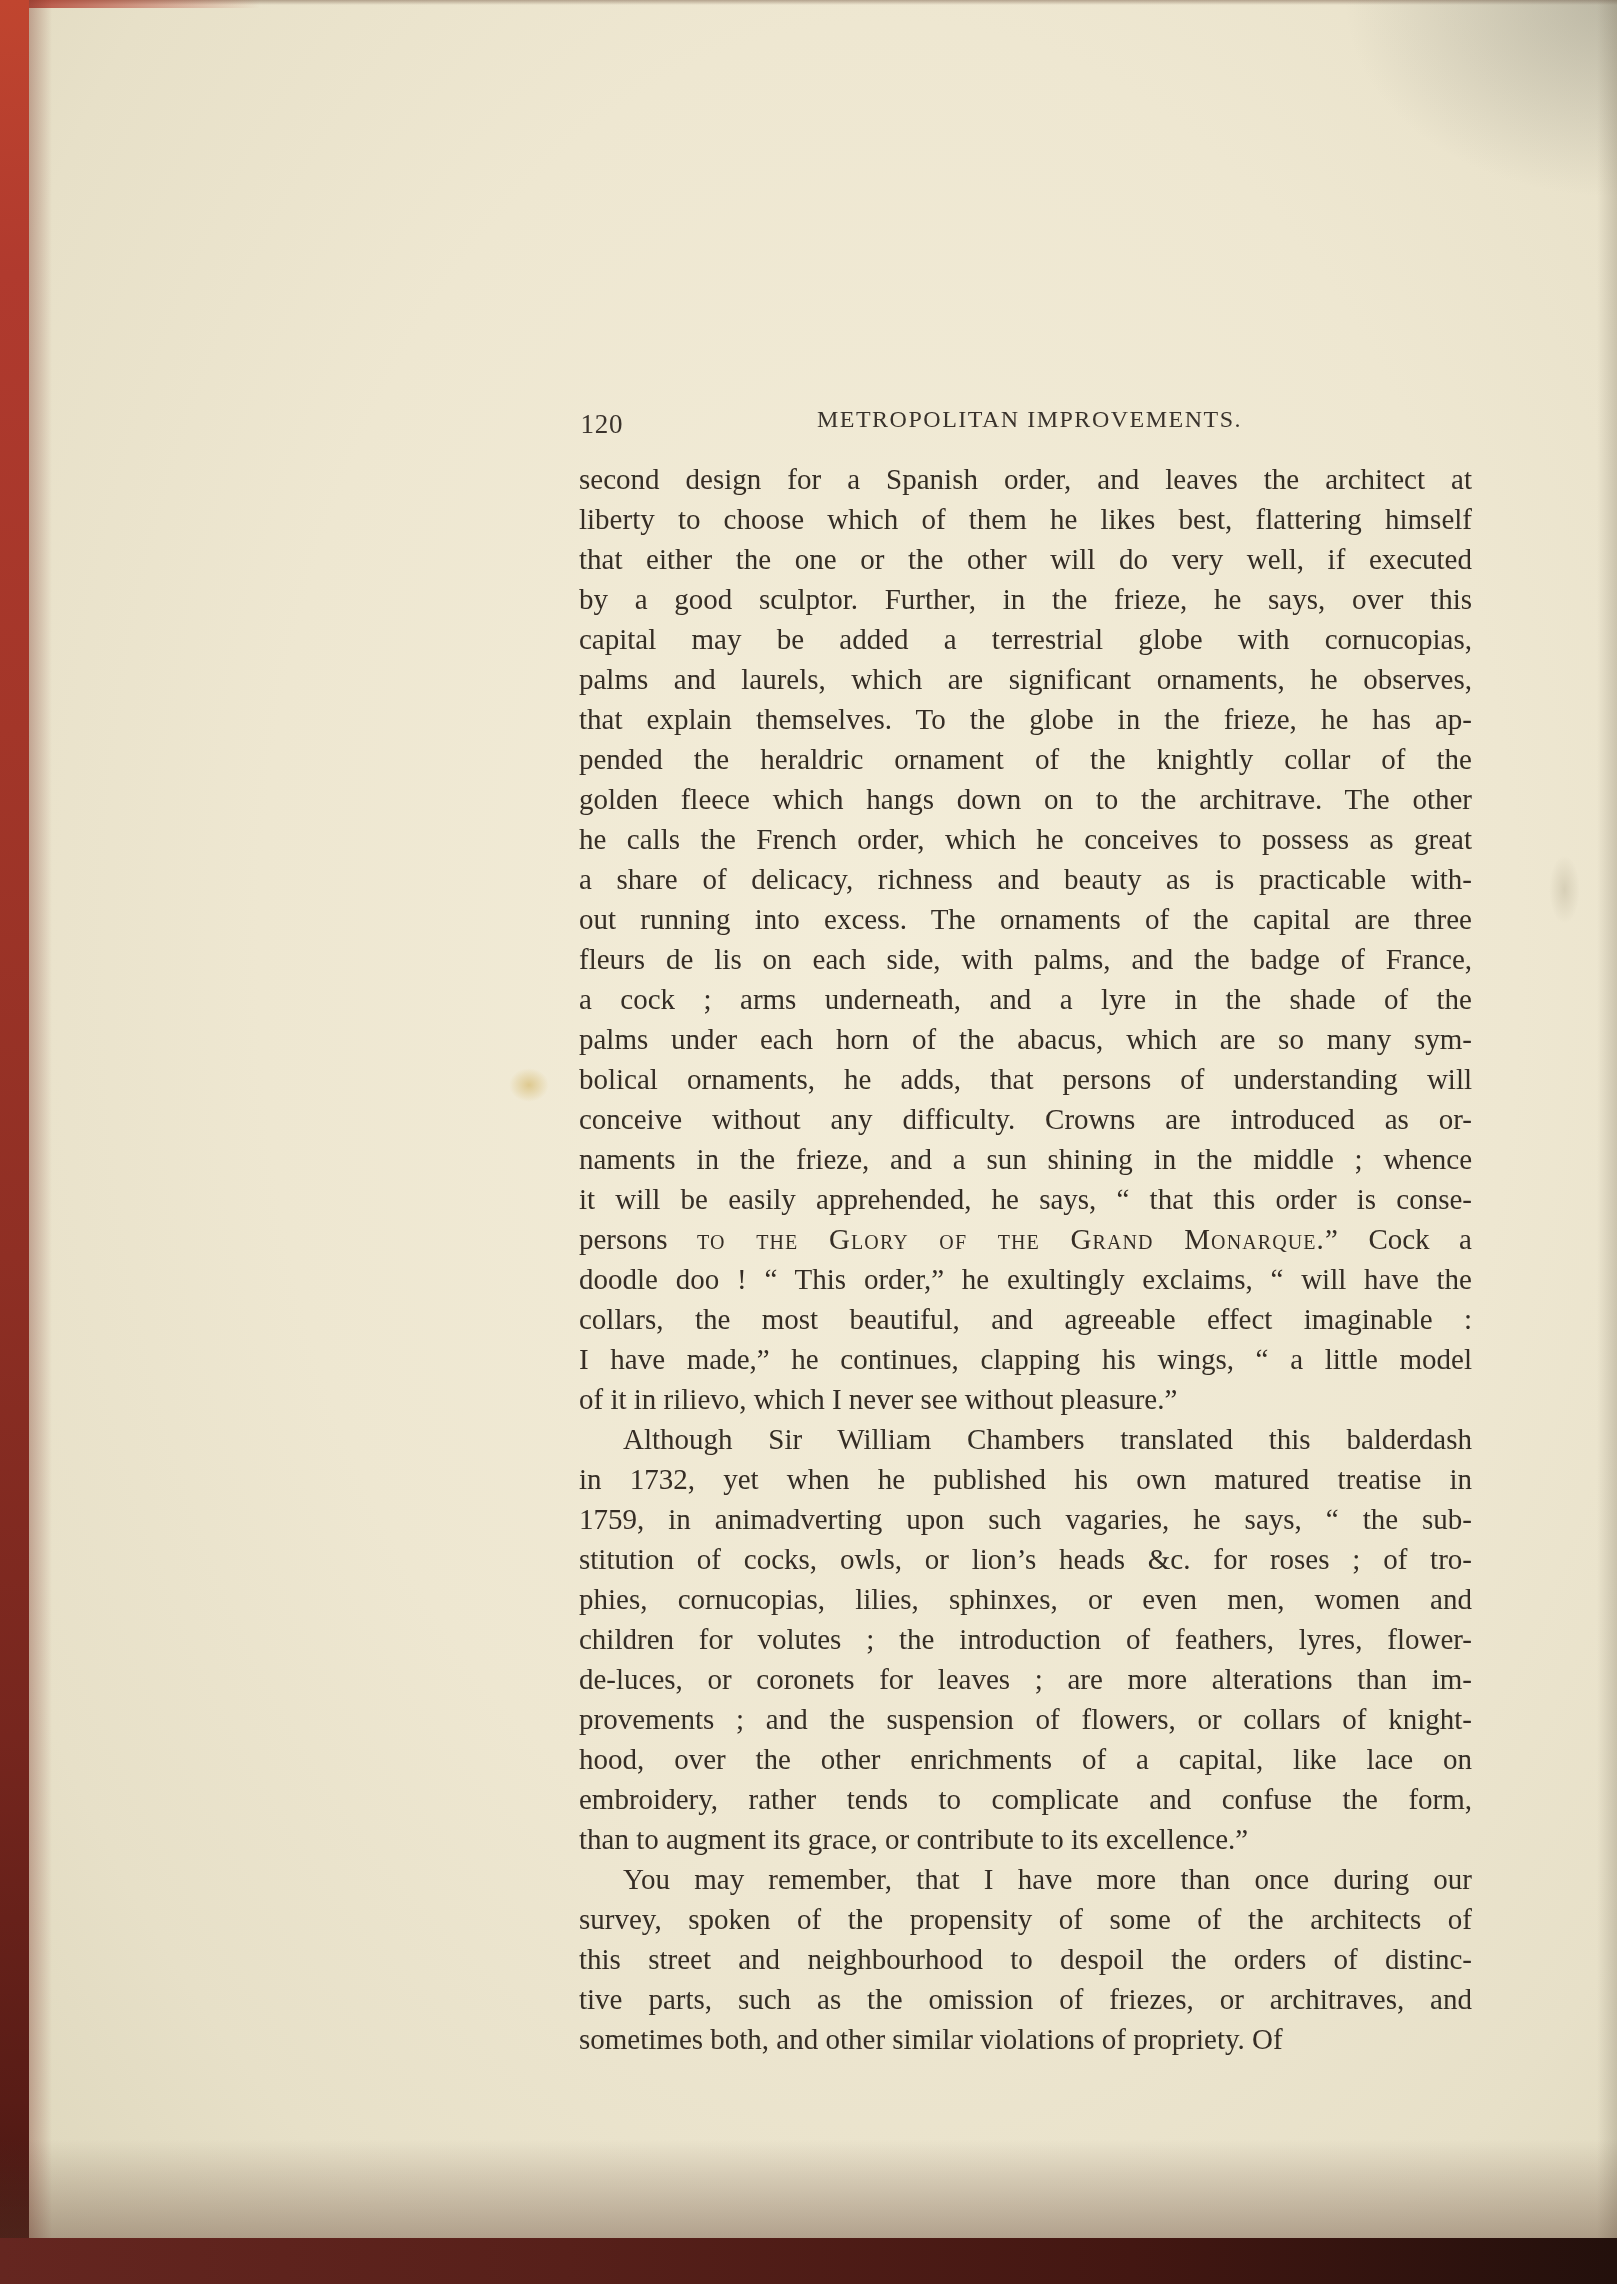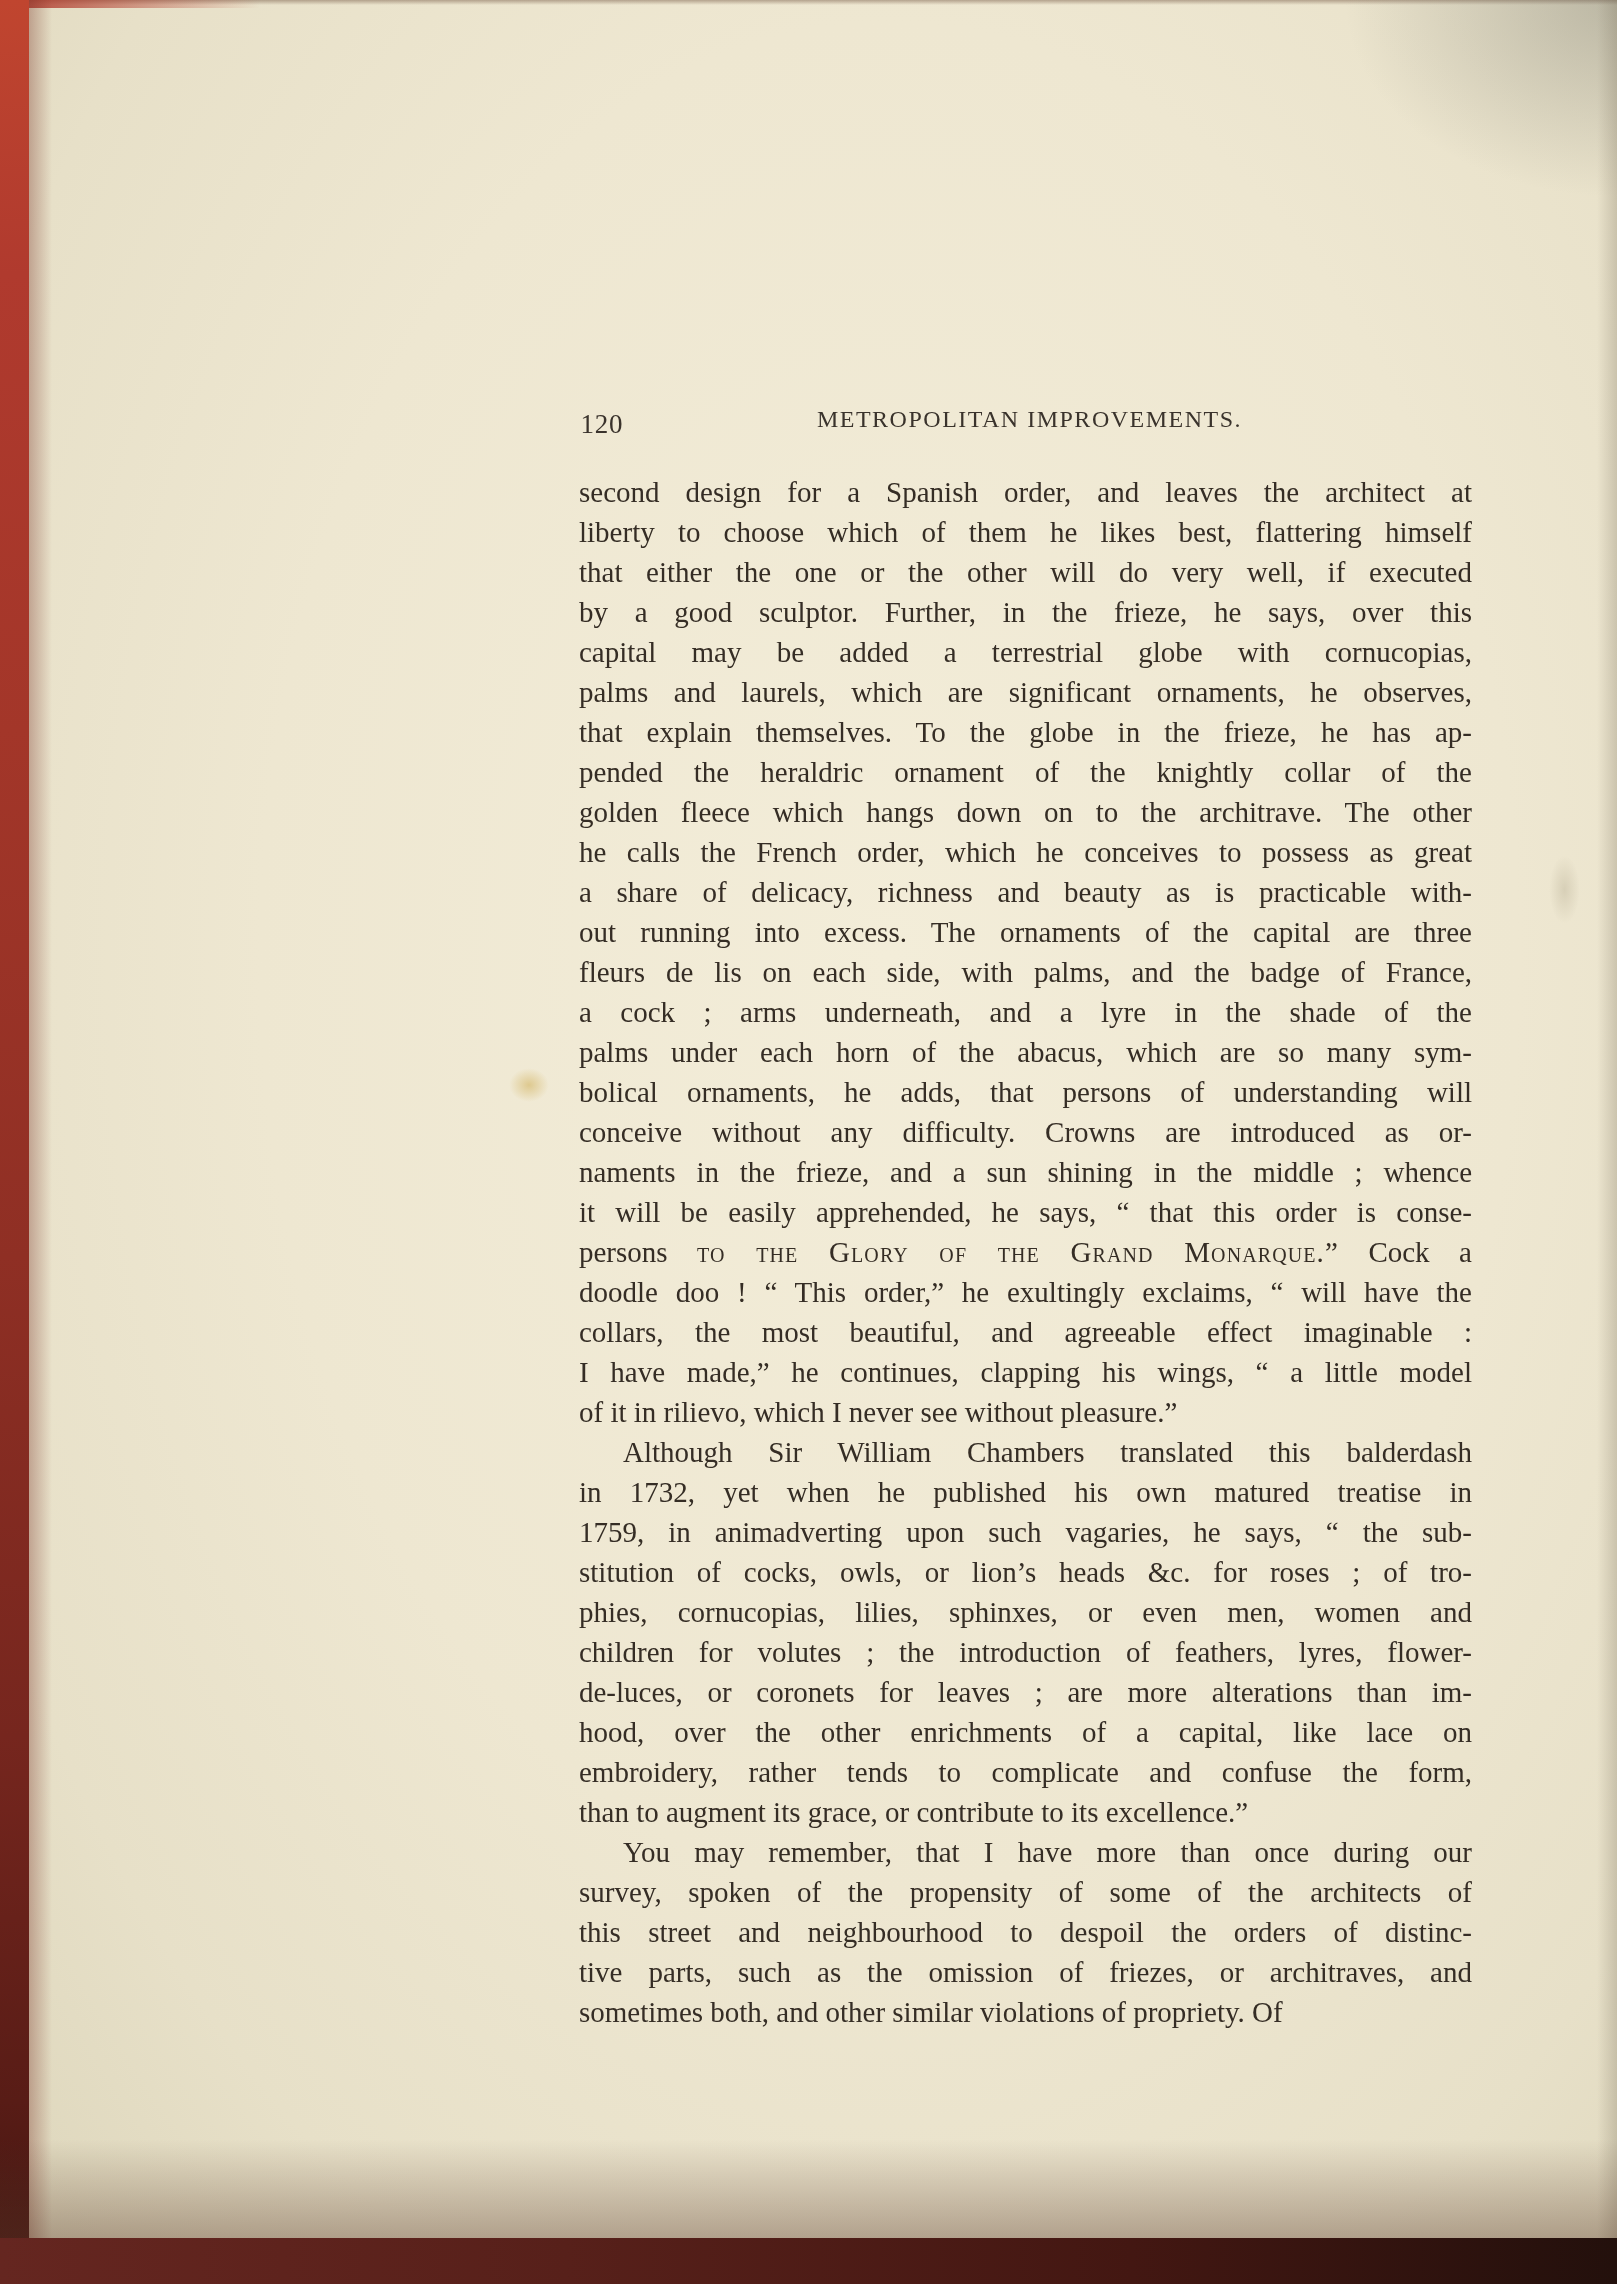--- a/index.html
+++ b/index.html
@@ -71,21 +71,21 @@
   .header-row { position: relative; height: 44px; }
   .page-num {
     position: absolute; left: 1.5px; top: 6.1px;
     font-size: 27px; letter-spacing: 0.8px; color: #3a332c;
   }
   .running-title {
     position: absolute; left: 8px; right: 0; top: 3.1px;
     text-align: center;
     font-size: 24px; letter-spacing: 1.5px; color: #3a332c;
   }
-  .page-body { margin-top: 25px; }
+  .page-body { margin-top: 12px; }
 
   .line {
     height: 40px; line-height: 40px;
     font-size: 29px;
     text-align: justify;
     overflow: hidden;
     color: #352d25;
   }
   .line::after {
     content: ""; display: inline-block; width: 100%; height: 0; vertical-align: top;
@@ -145,20 +145,21 @@
           <div class="line last"><span>of it in </span><span class="it">rilievo, which I never see without pleasure.”</span></div>
         </div>
         <div>
           <div class="line first-indent"><span>Although Sir William Chambers translated this balderdash</span></div>
           <div class="line"><span>in 1732, yet when he published his own matured treatise in</span></div>
           <div class="line"><span>1759, in animadverting upon such vagaries, he says, “ the sub-</span></div>
           <div class="line"><span>stitution of cocks, owls, or lion’s heads &amp;c. for roses ; of tro-</span></div>
           <div class="line"><span>phies, cornucopias, lilies, sphinxes, or even men, women and</span></div>
           <div class="line"><span>children for volutes ; the introduction of feathers, lyres, flower-</span></div>
           <div class="line"><span>de-luces, or coronets for leaves ; are more alterations than im-</span></div>
+          <div class="line"><span>provements ; and the suspension of flowers, or collars of knight-</span></div>
           <div class="line"><span>hood, over the other enrichments of a capital, like lace on</span></div>
           <div class="line"><span>embroidery, rather tends to complicate and confuse the form,</span></div>
           <div class="line last"><span>than to augment its grace, or contribute to its excellence.”</span></div>
         </div>
         <div>
           <div class="line first-indent"><span>You may remember, that I have more than once during our</span></div>
           <div class="line"><span>survey, spoken of the propensity of some of the architects of</span></div>
           <div class="line"><span>this street and neighbourhood to despoil the orders of distinc-</span></div>
           <div class="line"><span>tive parts, such as the omission of friezes, or architraves, and</span></div>
           <div class="line last"><span>sometimes both, and other similar violations of propriety.  Of</span></div>

